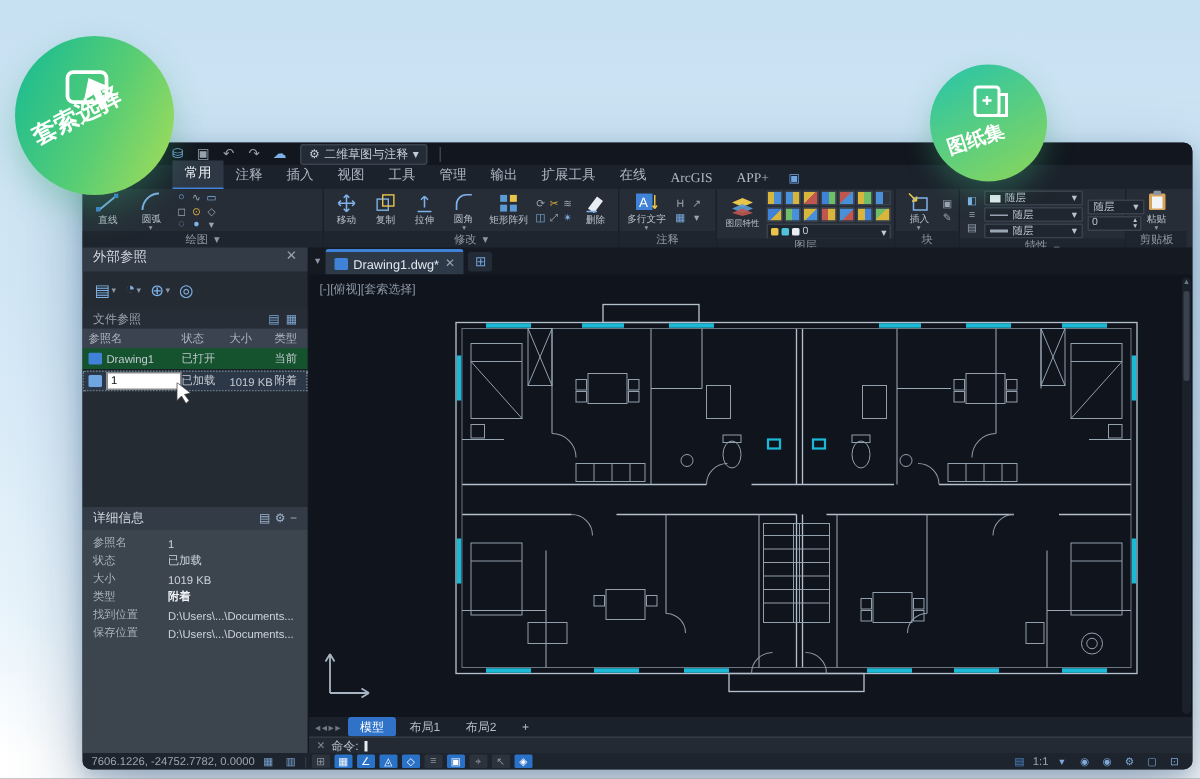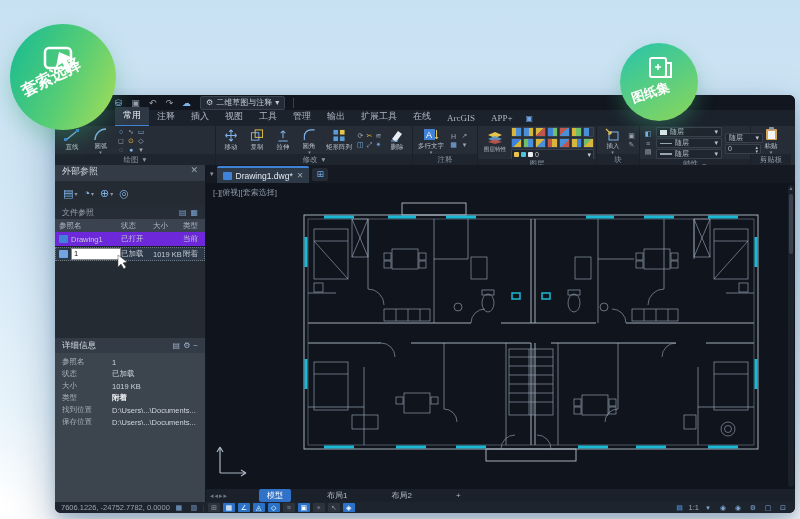--- a/index.html
+++ b/index.html
@@ -72,21 +72,21 @@
   .xti{display:flex;align-items:center;gap:1px;color:#7fb2e8;font-size:11px;}
   .xti .c{font-size:6px;color:#8d97a4;}
   .xsec{height:14px;background:#262d36;display:flex;align-items:center;padding:0 7px;
         font-size:8px;color:#97a1ad;flex:0 0 auto;}
   .xsec .ri{margin-left:auto;display:flex;gap:4px;color:#7fa6d4;font-size:8px;}
   .xtable{flex:0 0 auto;font-size:7.5px;}
   .xtr{display:flex;align-items:center;height:14px;color:#c3cad3;}
   .xth{background:#3a434f;color:#aeb7c2;height:13px;}
   .xc1{width:62px;padding-left:4px;display:flex;align-items:center;gap:3px;overflow:hidden;white-space:nowrap;}
   .xc2{width:32px;} .xc3{width:30px;} .xc4{width:22px;}
-  .xrow1{background:#6d28d9;border-bottom:1px solid #1a2028;}
+  .xrow1{background:#14532d;border-bottom:1px solid #1a2028;}
   .xrow2{background:#2c3847;outline:1px dotted #6d7885;outline-offset:-1px;}
   .fico{width:9px;height:8px;background:#3f82d8;border-radius:1px;flex:0 0 auto;}
   .editbox{background:#fff;color:#111;border:1px solid #888;height:10px;line-height:10px;
            padding:0 2px;width:46px;font-size:7.5px;}
   .xfiller{flex:1;background:#252b33;position:relative;}
   .dhead{height:15px;background:#333b46;display:flex;align-items:center;padding:0 7px;
          font-size:8.5px;color:#d3dae2;flex:0 0 auto;}
   .dhead .ri{margin-left:auto;display:flex;gap:3px;color:#9fb4ce;font-size:8px;}
   .dbody{height:143px;background:#3c444e;padding:3px 0;font-size:7.5px;flex:0 0 auto;}
   .drow{display:flex;height:12px;align-items:center;}
@@ -108,21 +108,21 @@
   .vplabel{position:absolute;left:7px;top:4px;font-size:8px;color:#8d98a5;}
   .plan{position:absolute;left:90px;top:14px;}
   .ucs{position:absolute;left:6px;bottom:8px;}
   .vscroll{position:absolute;right:1px;top:2px;bottom:2px;width:6px;background:#1a212b;border-radius:3px;}
   .vscroll .up{position:absolute;top:0;left:0;right:0;text-align:center;color:#6d7885;font-size:5px;line-height:7px;}
   .vscroll .thumb{position:absolute;top:9px;left:1px;width:4px;height:60px;background:#39424e;border-radius:2px;}
 
   .layoutrow{height:13px;background:#1b212a;display:flex;align-items:center;gap:1px;
              padding:0 4px;flex:0 0 auto;font-size:8px;}
   .lr-nav{color:#6d7885;font-size:7px;letter-spacing:1px;margin-right:3px;}
-  .ltab{color:#b4bdc8;padding:1px 8px;border-radius:2px;margin-left:27px;}
+  .ltab{color:#b4bdc8;padding:1px 8px;border-radius:2px;}
   .ltab.active{background:#2f72c8;color:#fff;}
   .cmdrow{height:10px;background:#232a33;border-top:1px solid #323a44;display:flex;align-items:center;
           gap:4px;padding:0 5px;flex:0 0 auto;font-size:8px;color:#b9c2cc;}
   .cmdrow .cx{color:#7e8residual894;color:#7e8894;font-size:7px;}
   .caret{width:2px;height:7px;background:#e8edf2;display:inline-block;}
 
   
   .statusbar{height:11px;background:#1d242d;display:flex;align-items:center;gap:3px;
              padding:0 6px;flex:0 0 auto;font-size:7.5px;color:#9aa5b1;}
   .st-ico{width:12px;height:9px;display:flex;align-items:center;justify-content:center;
@@ -681,20 +681,25 @@
         </div>
 
         <div class="layoutrow">
           <span class="lr-nav">◂◂▸▸</span>
           <span class="ltab active">模型</span>
           <span class="ltab">布局1</span>
           <span class="ltab">布局2</span>
           <span class="ltab">+</span>
         </div>
 
+        <div class="cmdrow">
+          <span class="cx">✕</span>
+          <span>命令:</span>
+          <span class="caret"></span>
+        </div>
       </div>
     </div>
 
     <div class="statusbar">
       <span>7606.1226, -24752.7782, 0.0000</span>
       <span class="st-ico plain">▦</span>
       <span class="st-ico plain">▥</span>
       <span style="color:#3a424e">|</span>
       <span class="st-ico">⊞</span>
       <span class="st-ico on">▦</span>

